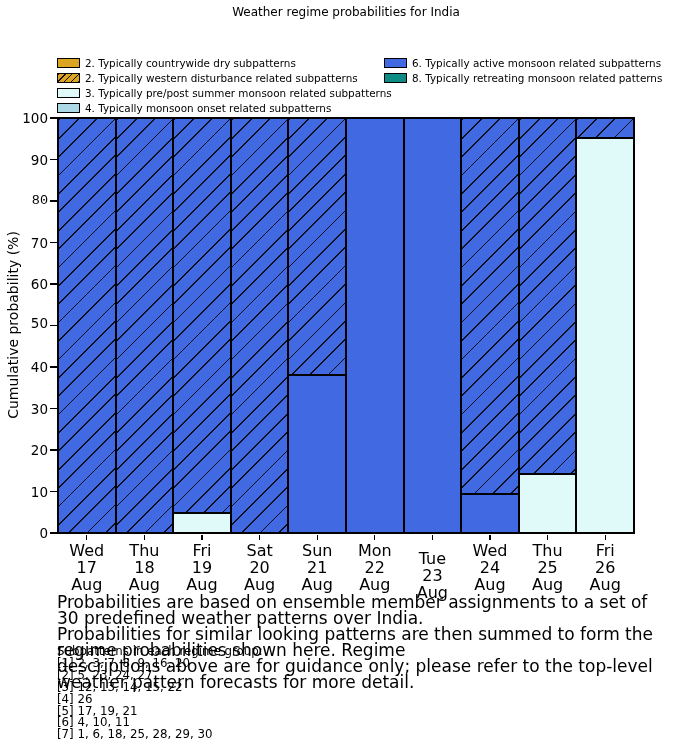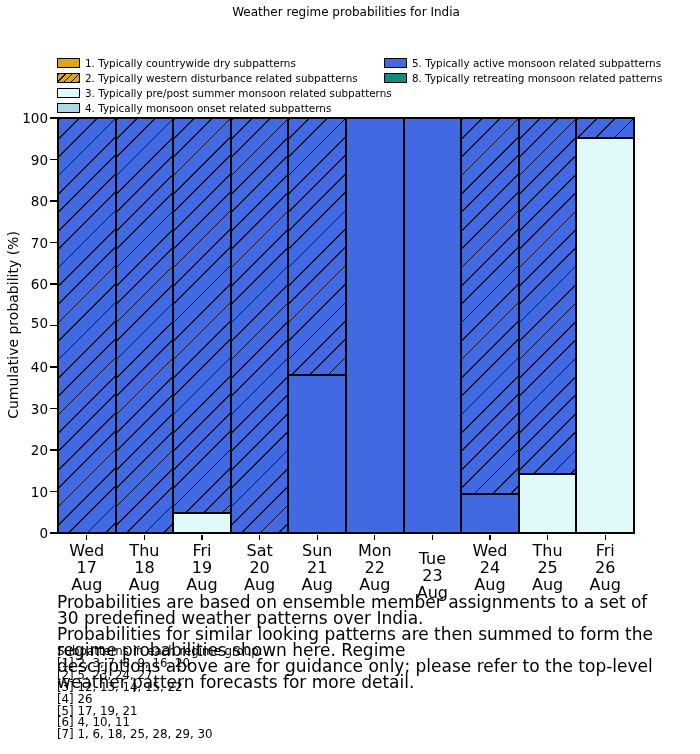--- a/index.html
+++ b/index.html
@@ -61,39 +61,39 @@
 
 <div id="fig">
 
   <div class="title-block">
     <div class="title-line">Weather regime probabilities for India</div>
   </div>
 
   <div class="legend-col" id="legend-col-0">
       <div class="legend-row">
         <span class="swatch" style="background-color: rgb(220, 165, 33);"></span>
-        <span class="legend-label">1. Typically countrywide dry subpatterns</span>
+        <span class="legend-label">2. Typically countrywide dry subpatterns</span>
       </div>
       <div class="legend-row">
         <span class="swatch hatch" style="background-color: rgb(220, 165, 33);"></span>
         <span class="legend-label">2. Typically western disturbance related subpatterns</span>
       </div>
       <div class="legend-row">
         <span class="swatch" style="background-color: rgb(224, 250, 250);"></span>
         <span class="legend-label">3. Typically pre/post summer monsoon related subpatterns</span>
       </div>
       <div class="legend-row">
         <span class="swatch" style="background-color: rgb(173, 216, 230);"></span>
         <span class="legend-label">4. Typically monsoon onset related subpatterns</span>
       </div>
     </div>
   <div class="legend-col" id="legend-col-1">
       <div class="legend-row">
         <span class="swatch" style="background-color: rgb(65, 105, 225);"></span>
-        <span class="legend-label">5. Typically active monsoon related subpatterns</span>
+        <span class="legend-label">6. Typically active monsoon related subpatterns</span>
       </div>
       <div class="legend-row">
         <span class="swatch" style="background-color: rgb(14, 139, 132);"></span>
         <span class="legend-label">8. Typically retreating monsoon related patterns</span>
       </div>
     </div>
 
   <div class="y-axis-label">Cumulative probability (%)</div>
 
   <div class="plot" id="plot-area">
@@ -144,21 +144,21 @@
       <div class="y-tick-label" style="top: 400.5px;">30</div>
       <div class="y-tick-mark" style="top: 407.9px; left: 50px;"></div>
       <div class="y-tick-label" style="top: 359px;">40</div>
       <div class="y-tick-mark" style="top: 366.4px; left: 50px;"></div>
       <div class="y-tick-label" style="top: 315px;">50</div>
       <div class="y-tick-mark" style="top: 324.9px; left: 50px;"></div>
       <div class="y-tick-label" style="top: 276px;">60</div>
       <div class="y-tick-mark" style="top: 283.4px; left: 50px;"></div>
       <div class="y-tick-label" style="top: 234.5px;">70</div>
       <div class="y-tick-mark" style="top: 241.9px; left: 50px;"></div>
-      <div class="y-tick-label" style="top: 193px;">80</div>
+      <div class="y-tick-label" style="top: 193px; font-family: Liberation Mono, monospace;">80</div>
       <div class="y-tick-mark" style="top: 200.4px; left: 50px;"></div>
       <div class="y-tick-label" style="top: 151.5px;">90</div>
       <div class="y-tick-mark" style="top: 158.9px; left: 50px;"></div>
       <div class="y-tick-label" style="top: 110px;">100</div>
       <div class="y-tick-mark" style="top: 117.4px; left: 50px;"></div>
       <div class="x-tick-mark" style="left: 86.2px; top: 535px;"></div>
       <div class="x-tick-label" style="left: 58px; width: 57.6px; top: 542px;">Wed
 17
 Aug</div>
       <div class="x-tick-mark" style="left: 143.8px; top: 535px;"></div>

